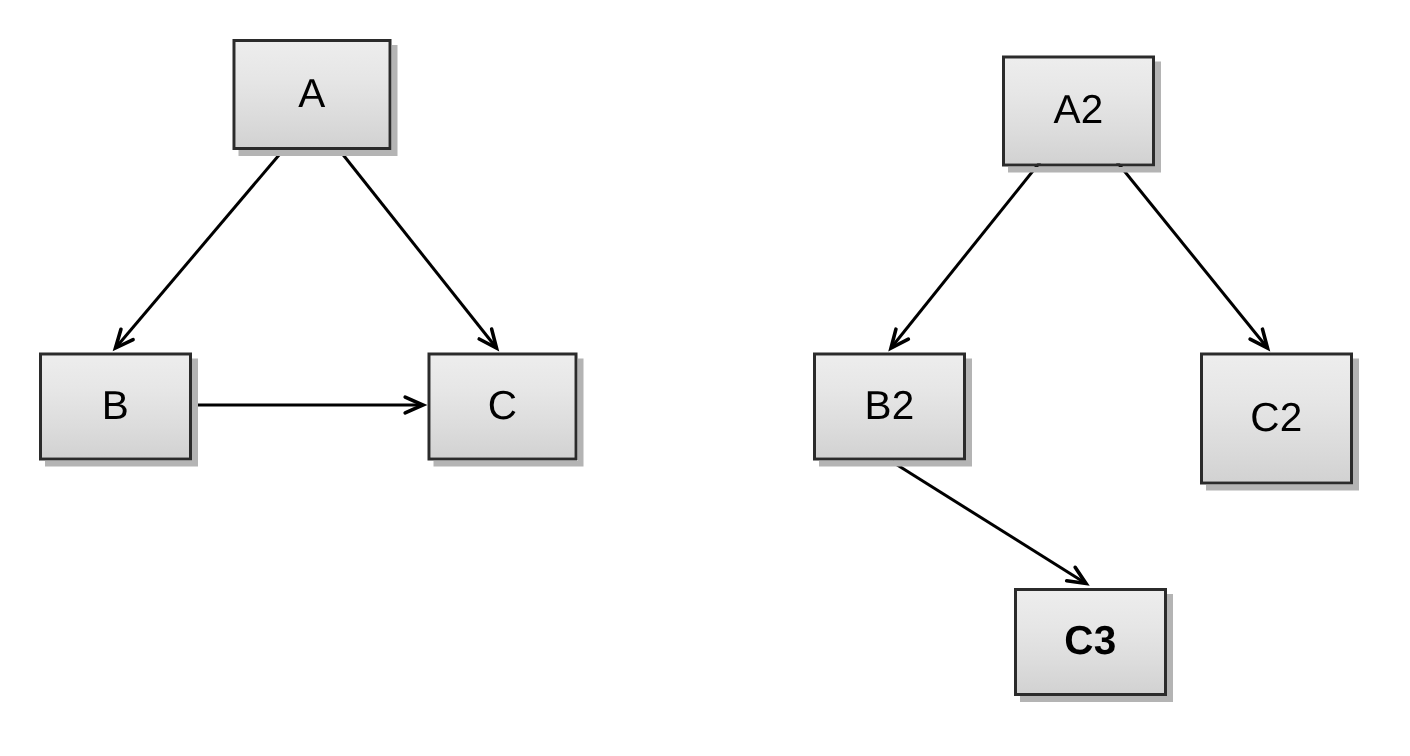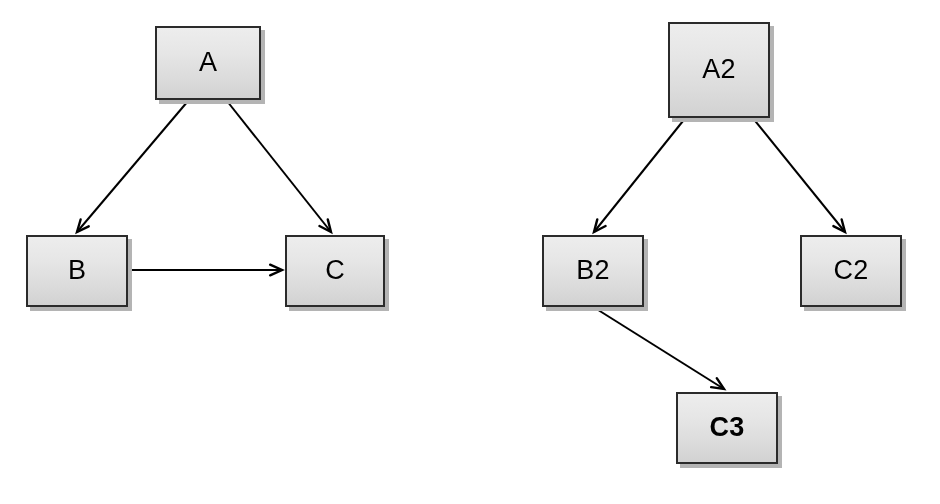--- a/index.html
+++ b/index.html
@@ -86,27 +86,27 @@
   <div id="nodes-group">
       <div class="node" style="left: 155px; top: 26px; width: 106px; height: 74px;">
         <span class="node-label">A</span>
       </div>
       <div class="node" style="left: 26px; top: 235px; width: 102px; height: 72px;">
         <span class="node-label">B</span>
       </div>
       <div class="node" style="left: 285px; top: 235px; width: 100px; height: 72px;">
         <span class="node-label">C</span>
       </div>
-      <div class="node" style="left: 668px; top: 22px; width: 102px; height: 96px;">
+      <div class="node" style="left: 668px; top: 37px; width: 102px; height: 74px;">
         <span class="node-label">A2</span>
       </div>
       <div class="node" style="left: 542px; top: 235px; width: 102px; height: 72px;">
         <span class="node-label">B2</span>
       </div>
-      <div class="node" style="left: 800px; top: 235px; width: 102px; height: 72px;">
+      <div class="node" style="left: 800px; top: 235px; width: 102px; height: 88px;">
         <span class="node-label">C2</span>
       </div>
       <div class="node" style="left: 676px; top: 392px; width: 102px; height: 72px; font-weight: bold;">
         <span class="node-label">C3</span>
       </div>
     </div>
 
 </div>
 
 </body></html>

